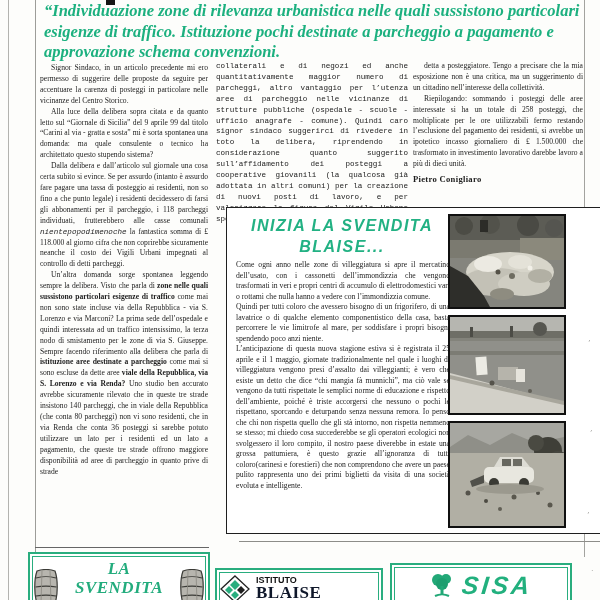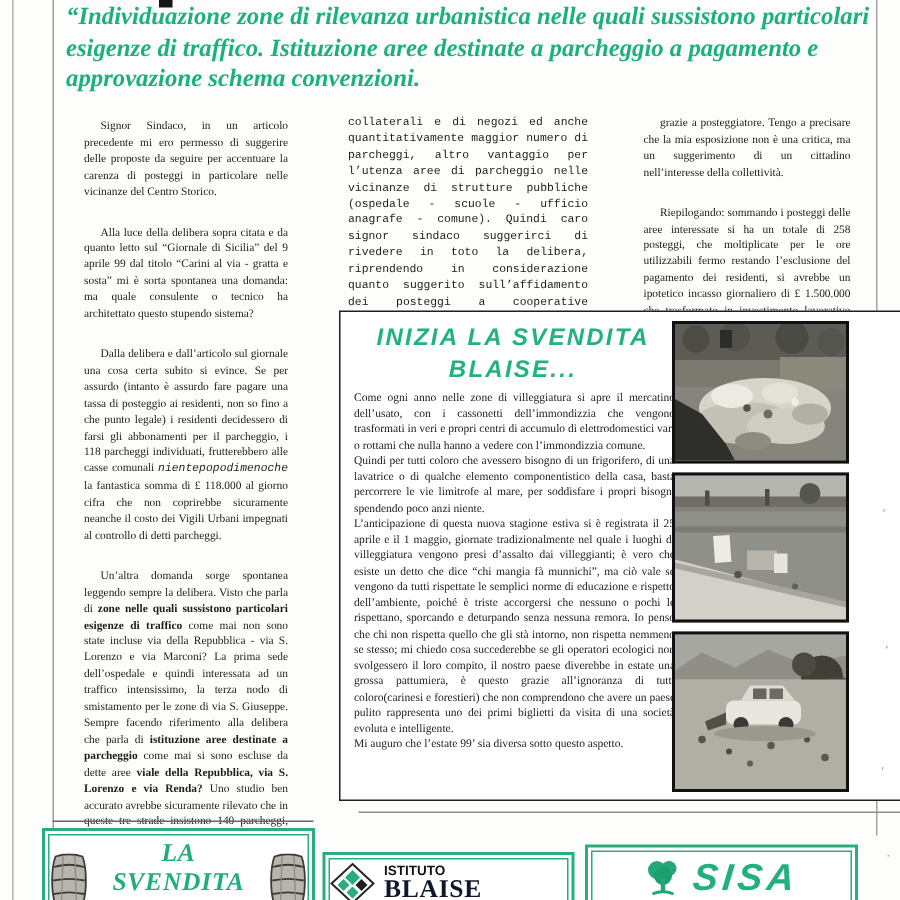--- a/index.html
+++ b/index.html
@@ -12,21 +12,21 @@
   .scan-left-edge{left:8px;top:0;width:1px;height:600px;background:#b3b3af;}
   .rule-left{left:35px;top:0;width:1px;height:552px;background:#9d9d99;}
   .rule-right{left:584px;top:0;width:1px;height:557px;background:#a3a39f;}
   .reg-mark{left:106px;top:0;width:9px;height:5px;background:#151515;}
 
   .headline{left:44px;top:1px;width:537px;margin:0;
             font-family:"Liberation Serif",serif;font-style:italic;font-weight:bold;
             font-size:16.5px;line-height:20.5px;color:#1cb07f;}
 
   .col{font-size:7.6px;line-height:10.9px;text-align:justify;}
-  .col p{margin:16px;text-indent:11px;}
+  .col p{margin:0;text-indent:11px;}
   .col1{left:40px;top:63px;width:168px;height:480px;}
   .col2{left:216px;top:61px;width:192px;height:142px;}
   .col2 p{text-indent:0;font-family:Liberation Mono, monospace;}
   .col3{left:413px;top:61px;width:170px;}
   .signature{text-align:left;font-weight:bold;text-indent:0 !important;margin-top:4px !important;
              font-size:8.6px;letter-spacing:.3px;}
   .col1-divider{left:35px;top:547px;width:174px;height:1px;background:#666;}
 
   .svendita-box{left:226px;top:207px;width:412px;height:327px;background:#fff;
                 border:1.5px solid #1f1f1f;box-sizing:border-box;}
@@ -75,51 +75,50 @@
 </head>
 <body>
 
 <div class="page">
 
   <div class="abs scan-left-edge"></div>
   <div class="abs rule-left"></div>
   <div class="abs rule-right"></div>
   <div class="abs reg-mark"></div>
 
-  <h1 class="abs headline">“Individuazione zone di rilevanza urbanistica nelle quali sussistono particolari esigenze di traffico. Istituzione aree destinate a parcheggio a pagamento e approvazione schema convenzioni.</h1>
+  <h1 class="abs headline">“Individuazione zone di rilevanza urbanistica nelle quali sussistono particolari esigenze di traffico. Istituzione pochi destinate a parcheggio a pagamento e approvazione schema convenzioni.</h1>
 
   <div class="abs col col1">
     <p>Signor Sindaco, in un articolo precedente mi ero permesso di suggerire delle proposte da seguire per accentuare la carenza di posteggi in particolare nelle vicinanze del Centro Storico.</p>
     <p>Alla luce della delibera sopra citata e da quanto letto sul “Giornale di Sicilia” del 9 aprile 99 dal titolo “Carini al via - gratta e sosta” mi è sorta spontanea una domanda: ma quale consulente o tecnico ha architettato questo stupendo sistema?</p>
     <p><span>Dalla delibera e dall’articolo sul giornale una cosa certa subito si evince. Se per assurdo (intanto è assurdo fare pagare una tassa di posteggio ai residenti, non so fino a che punto legale) i residenti decidessero di farsi gli abbonamenti per il parcheggio, i 118 parcheggi individuati, frutterebbero alle casse comunali </span><span class="i">nientepopodimenoche</span><span> la fantastica somma di £ 118.000 al giorno cifra che non coprirebbe sicuramente neanche il costo dei Vigili Urbani impegnati al controllo di detti parcheggi.</span></p>
     <p><span>Un’altra domanda sorge spontanea leggendo sempre la delibera. Visto che parla di </span><span class="b">zone nelle quali sussistono particolari esigenze di traffico</span><span> come mai non sono state incluse via della Repubblica - via S. Lorenzo e via Marconi? La prima sede dell’ospedale e quindi interessata ad un traffico intensissimo, la terza nodo di smistamento per le zone di via S. Giuseppe. Sempre facendo riferimento alla delibera che parla di </span><span class="b">istituzione aree destinate a parcheggio</span><span> come mai si sono escluse da dette aree </span><span class="b">viale della Repubblica, via S. Lorenzo e via Renda?</span><span> Uno studio ben accurato avrebbe sicuramente rilevato che in queste tre strade insistono 140 parcheggi, che in viale della Repubblica (che conta 80 parcheggi) non vi sono residenti, che in via Renda che conta 36 posteggi si sarebbe potuto utilizzare un lato per i residenti ed un lato a pagamento, che queste tre strade offrono maggiore disponibilità ad aree di parcheggio in quanto prive di strade</span></p>
   </div>
 
   <div class="abs col col2">
     <p>collaterali e di negozi ed anche quantitativamente maggior numero di parcheggi, altro vantaggio per l’utenza aree di parcheggio nelle vicinanze di strutture pubbliche (ospedale - scuole - ufficio anagrafe - comune). Quindi caro signor sindaco suggerirci di rivedere in toto la delibera, riprendendo in considerazione quanto suggerito sull’affidamento dei posteggi a cooperative giovanili (la qualcosa già adottata in altri comuni) per la creazione di nuovi posti di lavoro, e per valorizzare la figura del Vigile Urbano spesso mortificata come ad-</p>
   </div>
 
   <div class="abs col col3">
-    <p>grazie a posteggiatore. Tengo a precisare che la mia esposizione non è una critica, ma un suggerimento di un cittadino nell’interesse della collettività.</p>
+    <p>detta a posteggiatore. Tengo a precisare che la mia esposizione non è una critica, ma un suggerimento di un cittadino nell’interesse della collettività.</p>
     <p>Riepilogando: sommando i posteggi delle aree interessate si ha un totale di 258 posteggi, che moltiplicate per le ore utilizzabili fermo restando l’esclusione del pagamento dei residenti, si avrebbe un ipotetico incasso giornaliero di £ 1.500.000 che trasformato in investimento lavorativo darebbe lavoro a più di dieci unità.</p>
     <p class="signature">Pietro Conigliaro</p>
   </div>
 
   <div class="abs col1-divider"></div>
 
   <div class="abs svendita-box">
     <div class="sv-title">
       <div>INIZIA LA SVENDITA</div>
       <div>BLAISE...</div>
     </div>
     <div class="sv-text">
       <p>Come ogni anno nelle zone di villeggiatura si apre il mercatino dell’usato, con i cassonetti dell’immondizzia che vengono trasformati in veri e propri centri di accumulo di elettrodomestici vari o rottami che nulla hanno a vedere con l’immondizzia comune.</p>
       <p>Quindi per tutti coloro che avessero bisogno di un frigorifero, di una lavatrice o di qualche elemento componentistico della casa, basta percorrere le vie limitrofe al mare, per soddisfare i propri bisogni spendendo poco anzi niente.</p>
       <p>L’anticipazione di questa nuova stagione estiva si è registrata il 25 aprile e il 1 maggio, giornate tradizionalmente nel quale i luoghi di villeggiatura vengono presi d’assalto dai villeggianti; è vero che esiste un detto che dice “chi mangia fà munnichi”, ma ciò vale se vengono da tutti rispettate le semplici norme di educazione e rispetto dell’ambiente, poiché è triste accorgersi che nessuno o pochi le rispettano, sporcando e deturpando senza nessuna remora. Io penso che chi non rispetta quello che gli stà intorno, non rispetta nemmeno se stesso; mi chiedo cosa succederebbe se gli operatori ecologici non svolgessero il loro compito, il nostro paese diverebbe in estate una grossa pattumiera, è questo grazie all’ignoranza di tutti coloro(carinesi e forestieri) che non comprendono che avere un paese pulito rappresenta uno dei primi biglietti da visita di una società evoluta e intelligente.</p>
-      <p>Mi auguro che l’estate 99’ sia diversa sotto questo aspetto.</p>
     </div>
 
     <div class="photo photo1">
       <svg viewBox="0 0 114 91" preserveAspectRatio="none">
         <rect x="0" y="0" width="114" height="91" fill="#85857e"></rect>
         <rect x="0" y="0" width="114" height="26" fill="#5c5c55"></rect>
         <circle cx="14" cy="10" r="9" fill="#4c4c45"></circle>
         <circle cx="40" cy="8" r="10" fill="#52524b"></circle>
         <circle cx="78" cy="9" r="11" fill="#4a4a44"></circle>
         <circle cx="104" cy="12" r="9" fill="#555550"></circle>

